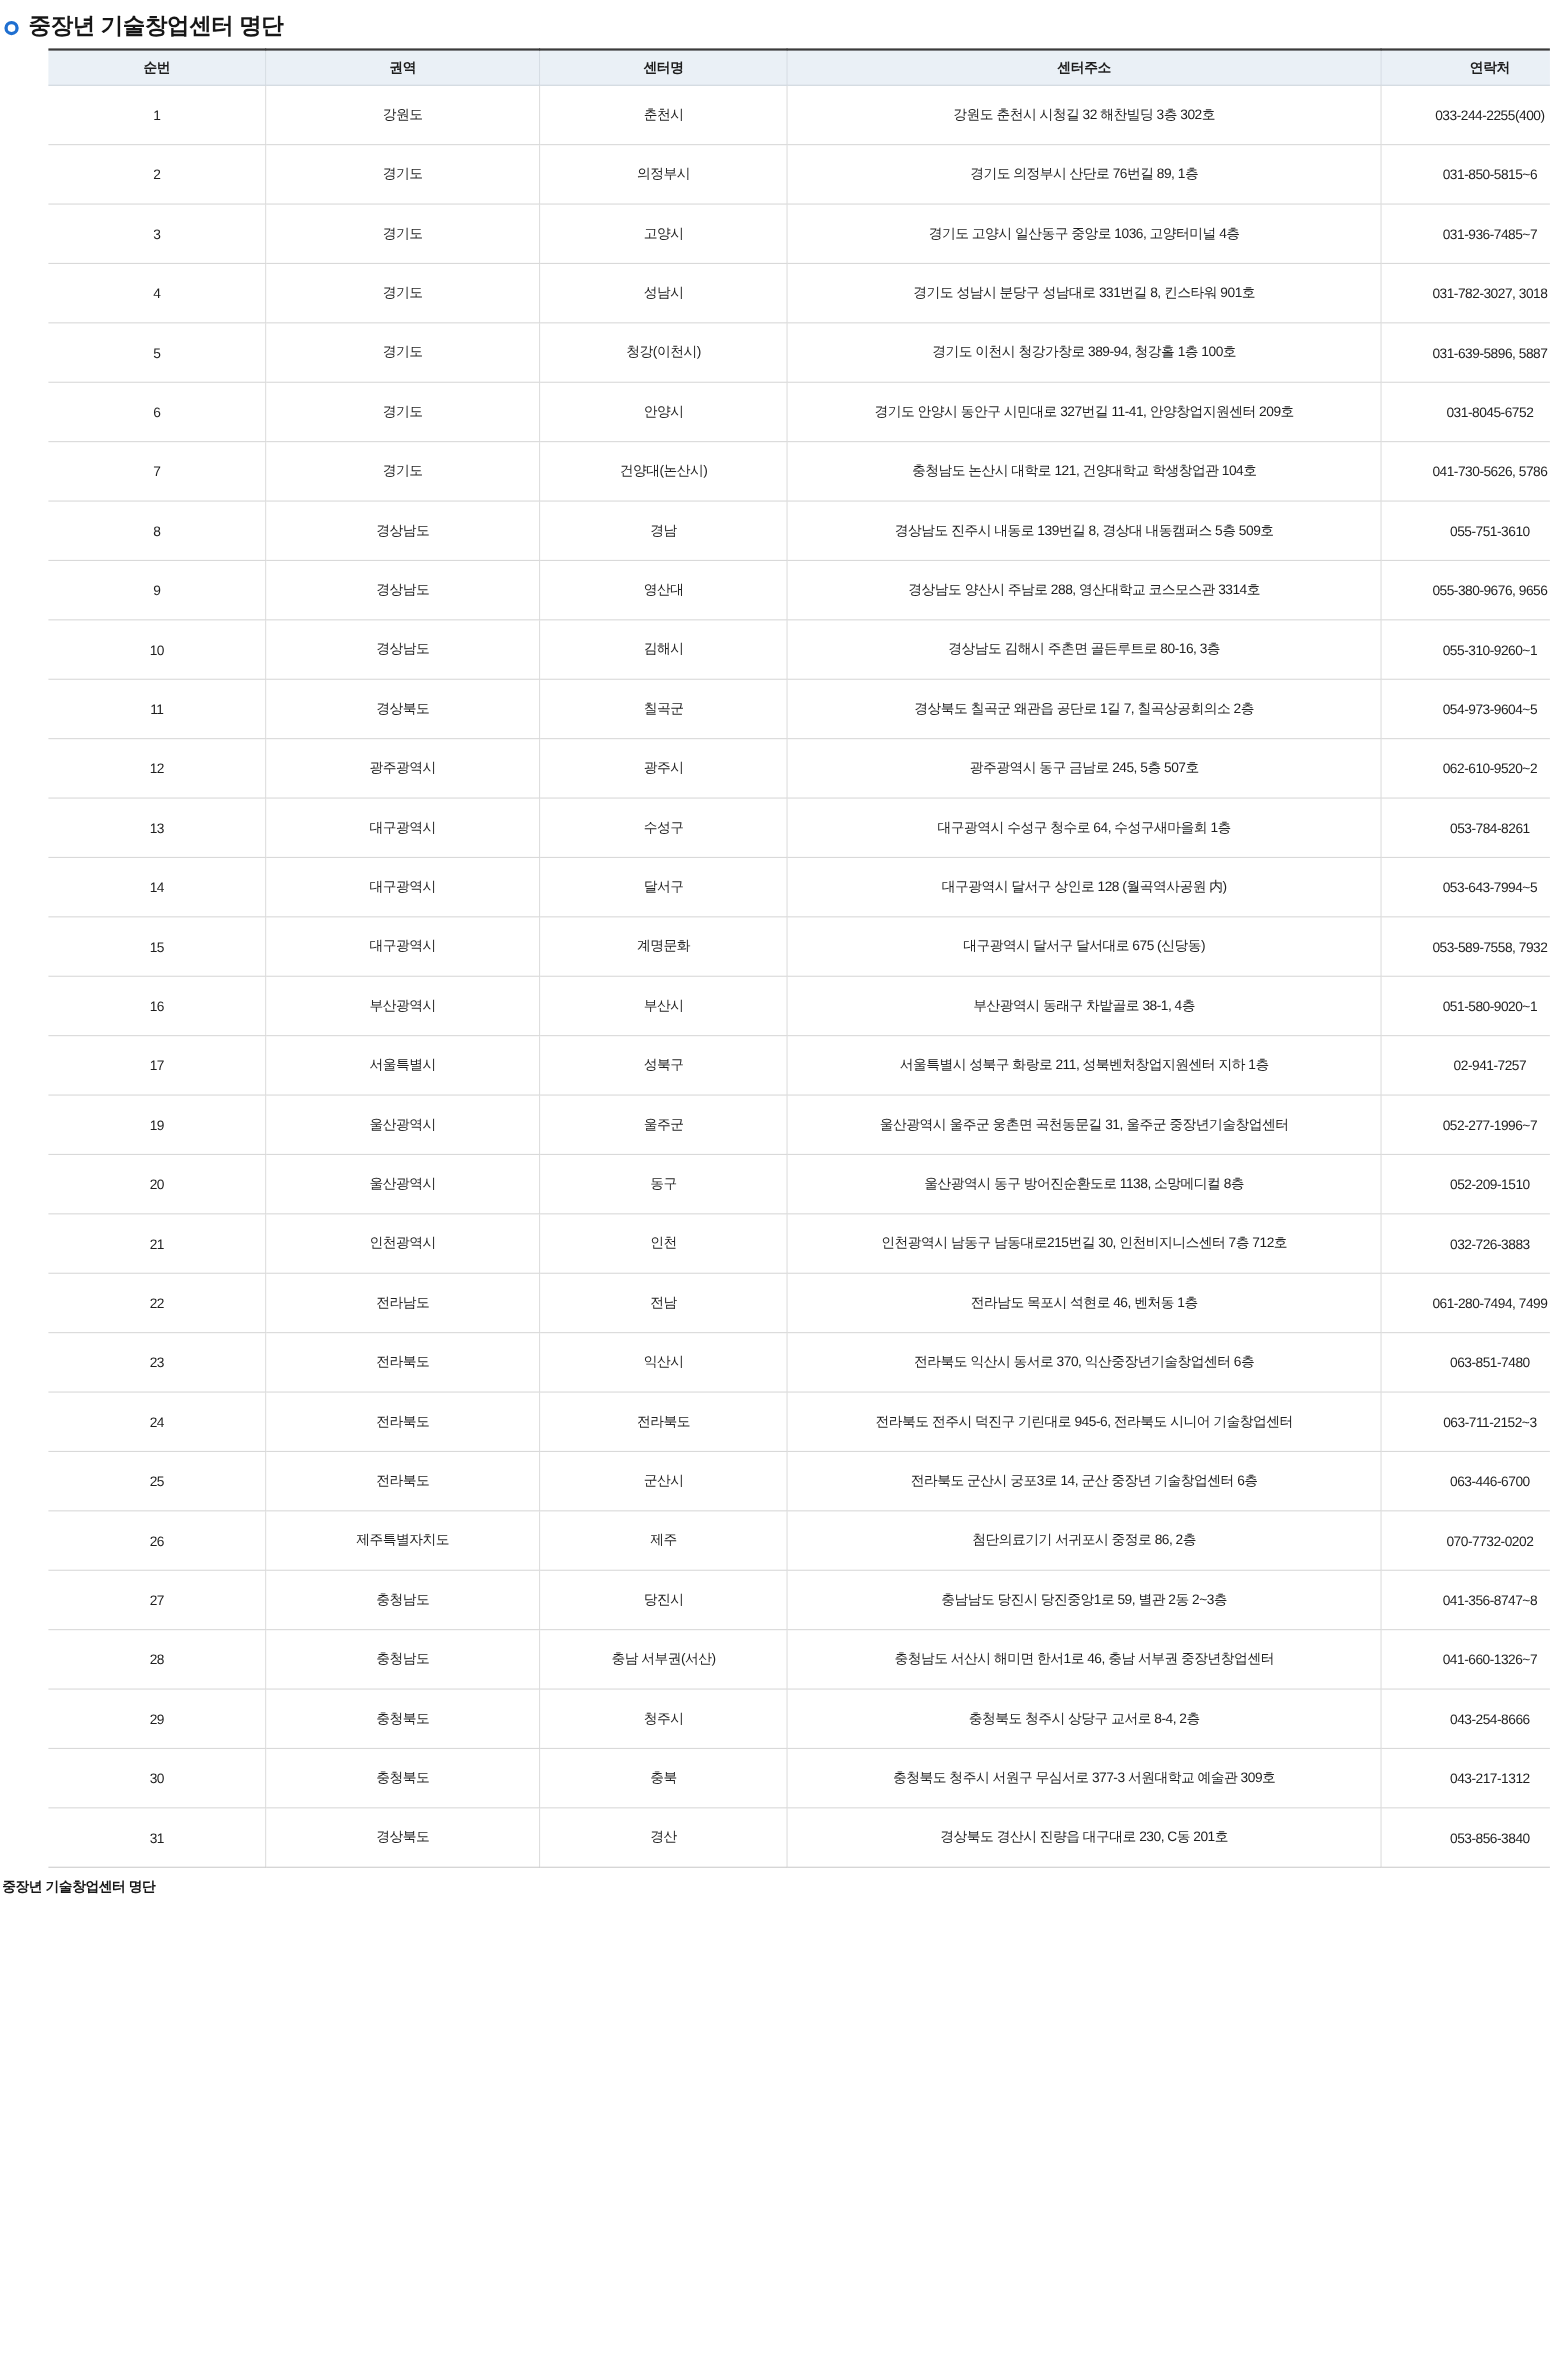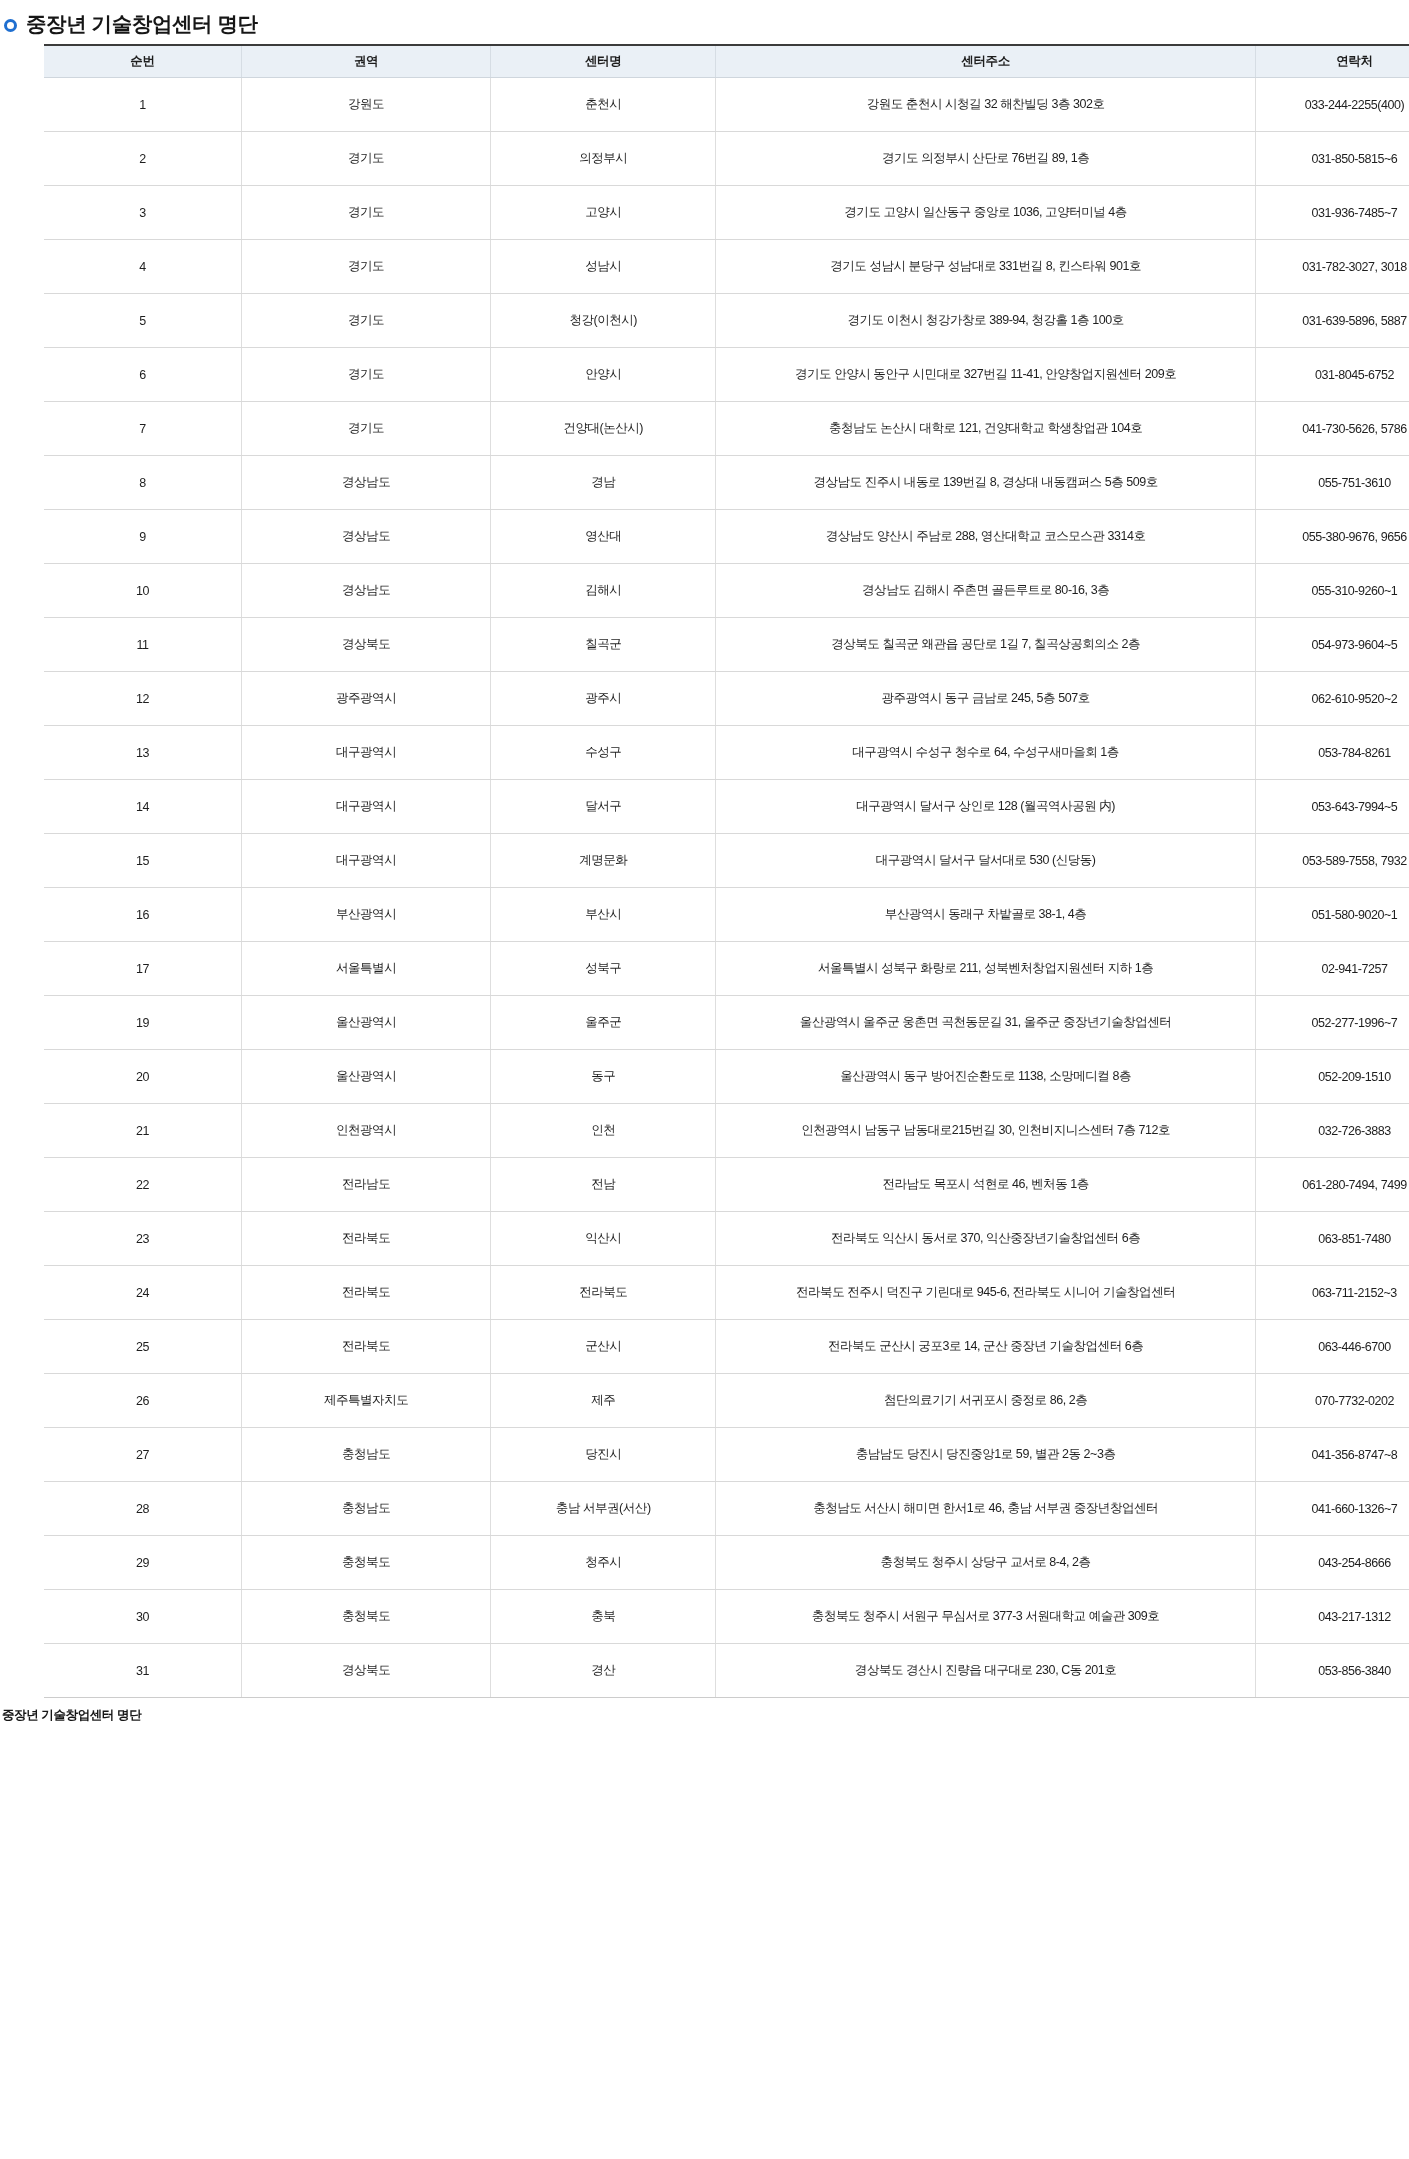--- a/index.html
+++ b/index.html
@@ -235,21 +235,21 @@
             <td class="col-num">14</td>
             <td class="col-region">대구광역시</td>
             <td class="col-center">달서구</td>
             <td class="col-addr">대구광역시 달서구 상인로 128 (월곡역사공원 内)</td>
             <td class="col-tel">053-643-7994~5</td>
           </tr>
           <tr>
             <td class="col-num">15</td>
             <td class="col-region">대구광역시</td>
             <td class="col-center">계명문화</td>
-            <td class="col-addr">대구광역시 달서구 달서대로 530 (신당동)</td>
+            <td class="col-addr">대구광역시 달서구 달서대로 675 (신당동)</td>
             <td class="col-tel">053-589-7558, 7932</td>
           </tr>
           <tr>
             <td class="col-num">16</td>
             <td class="col-region">부산광역시</td>
             <td class="col-center">부산시</td>
             <td class="col-addr">부산광역시 동래구 차밭골로 38-1, 4층</td>
             <td class="col-tel">051-580-9020~1</td>
           </tr>
           <tr>

